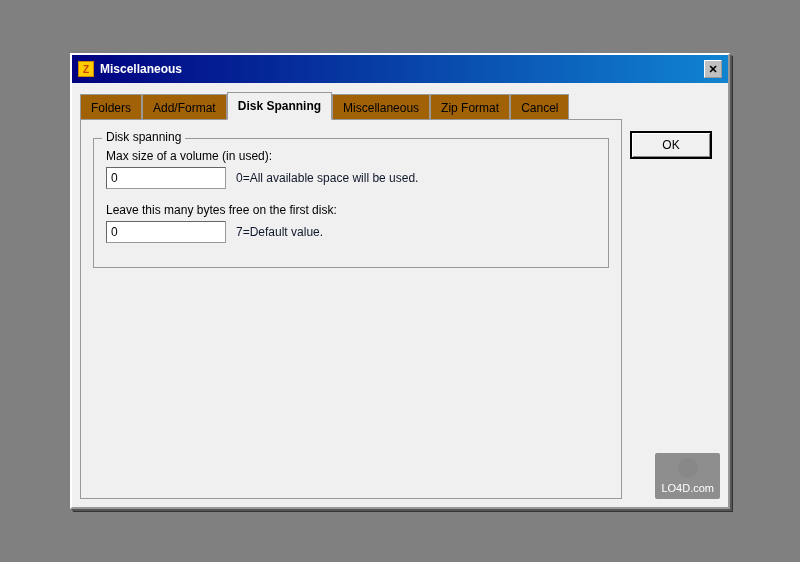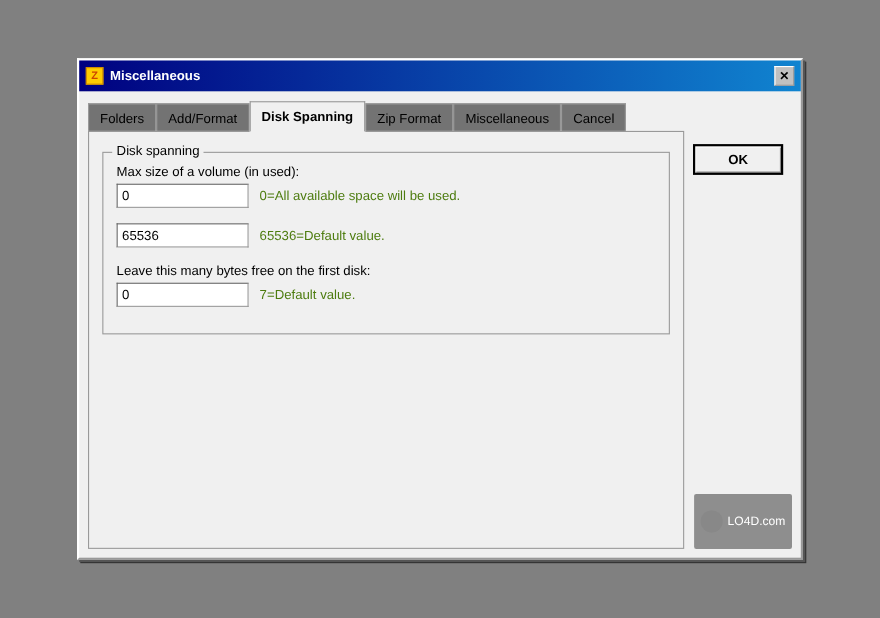--- a/index.html
+++ b/index.html
@@ -101,21 +101,21 @@
     
     .tabs {
       display: flex;
       align-items: flex-end;
       margin-bottom: 0;
       gap: 0;
     }
 
     .tab {
       padding: 4px 10px;
-      background: #737373;
+      background: #a16207;
       border: 1px solid #999;
       border-bottom: none;
       cursor: pointer;
       font-size: 12px;
       color: #000;
       position: relative;
       top: 1px;
       height: 26px;
       display: flex;
       align-items: center;
@@ -170,21 +170,21 @@
     }
 
     .field-row {
       display: flex;
       align-items: center;
       gap: 10px;
     }
 
     .field-hint {
       font-size: 12px;
-      color: #4d7c0f;
+      color: #0f172a;
     }
 
     input[type="text"] {
       width: 120px;
       height: 22px;
       border: 1px solid #999;
       border-top: 1px solid #666;
       border-left: 1px solid #666;
       background: white;
       padding: 2px 4px;
@@ -207,35 +207,35 @@
       font-family: inherit;
       display: flex;
       align-items: center;
       justify-content: center;
       color: #000;
     }
 
     .win-button.default {
       border: 2px solid #000;
       box-shadow: inset 1px 1px 0 #fff, inset -1px -1px 0 #888;
-      font-weight: bold;
     }
 
     .watermark {
       position: absolute;
       bottom: 8px;
       right: 8px;
       background: rgba(100,100,100,0.7);
       color: white;
       font-size: 11px;
-      padding: 15px 6px;
+      padding: 5px 6px;
       border-radius: 2px;
       display: flex;
       align-items: center;
       gap: 4px;
+      flex-direction: column;
     }
 
     .watermark-logo {
       width: 20px;
       height: 20px;
       background: #888;
       border-radius: 50%;
       display: inline-block;
     }
   </style>
@@ -255,42 +255,38 @@
   </div>
 
   <div class="dialog-body">
 
     <div class="left-panel">
 
       <div class="tabs">
         <div class="tab">Folders</div>
         <div class="tab">Add/Format</div>
         <div class="tab active">Disk Spanning</div>
+        <div class="tab">Miscellaneous</div>
         <div class="tab">Zip Format</div>
-        <div class="tab">Miscellaneous</div>
         <div class="tab">Cancel</div>
       </div>
 
       <div class="tab-content-area">
         <div class="group-box">
           <span class="group-box-legend">Disk spanning</span>
 
           <div class="field-group">
             <div class="field-label">Max size of a volume (in used):</div>
             <div class="field-row">
               <input type="text" value="0" style="">
               <span class="field-hint">0=All available space will be used.</span>
             </div>
           </div>
 
           <div class="field-group">
-            <div class="field-row">
-              <input type="text" value="65536" style="">
-              <span class="field-hint">65536=Default value.</span>
-            </div>
           </div>
 
           <div class="field-group">
             <div class="field-label">Leave this many bytes free on the first disk:</div>
             <div class="field-row">
               <input type="text" value="0" style="">
               <span class="field-hint">7=Default value.</span>
             </div>
           </div>
         </div>

